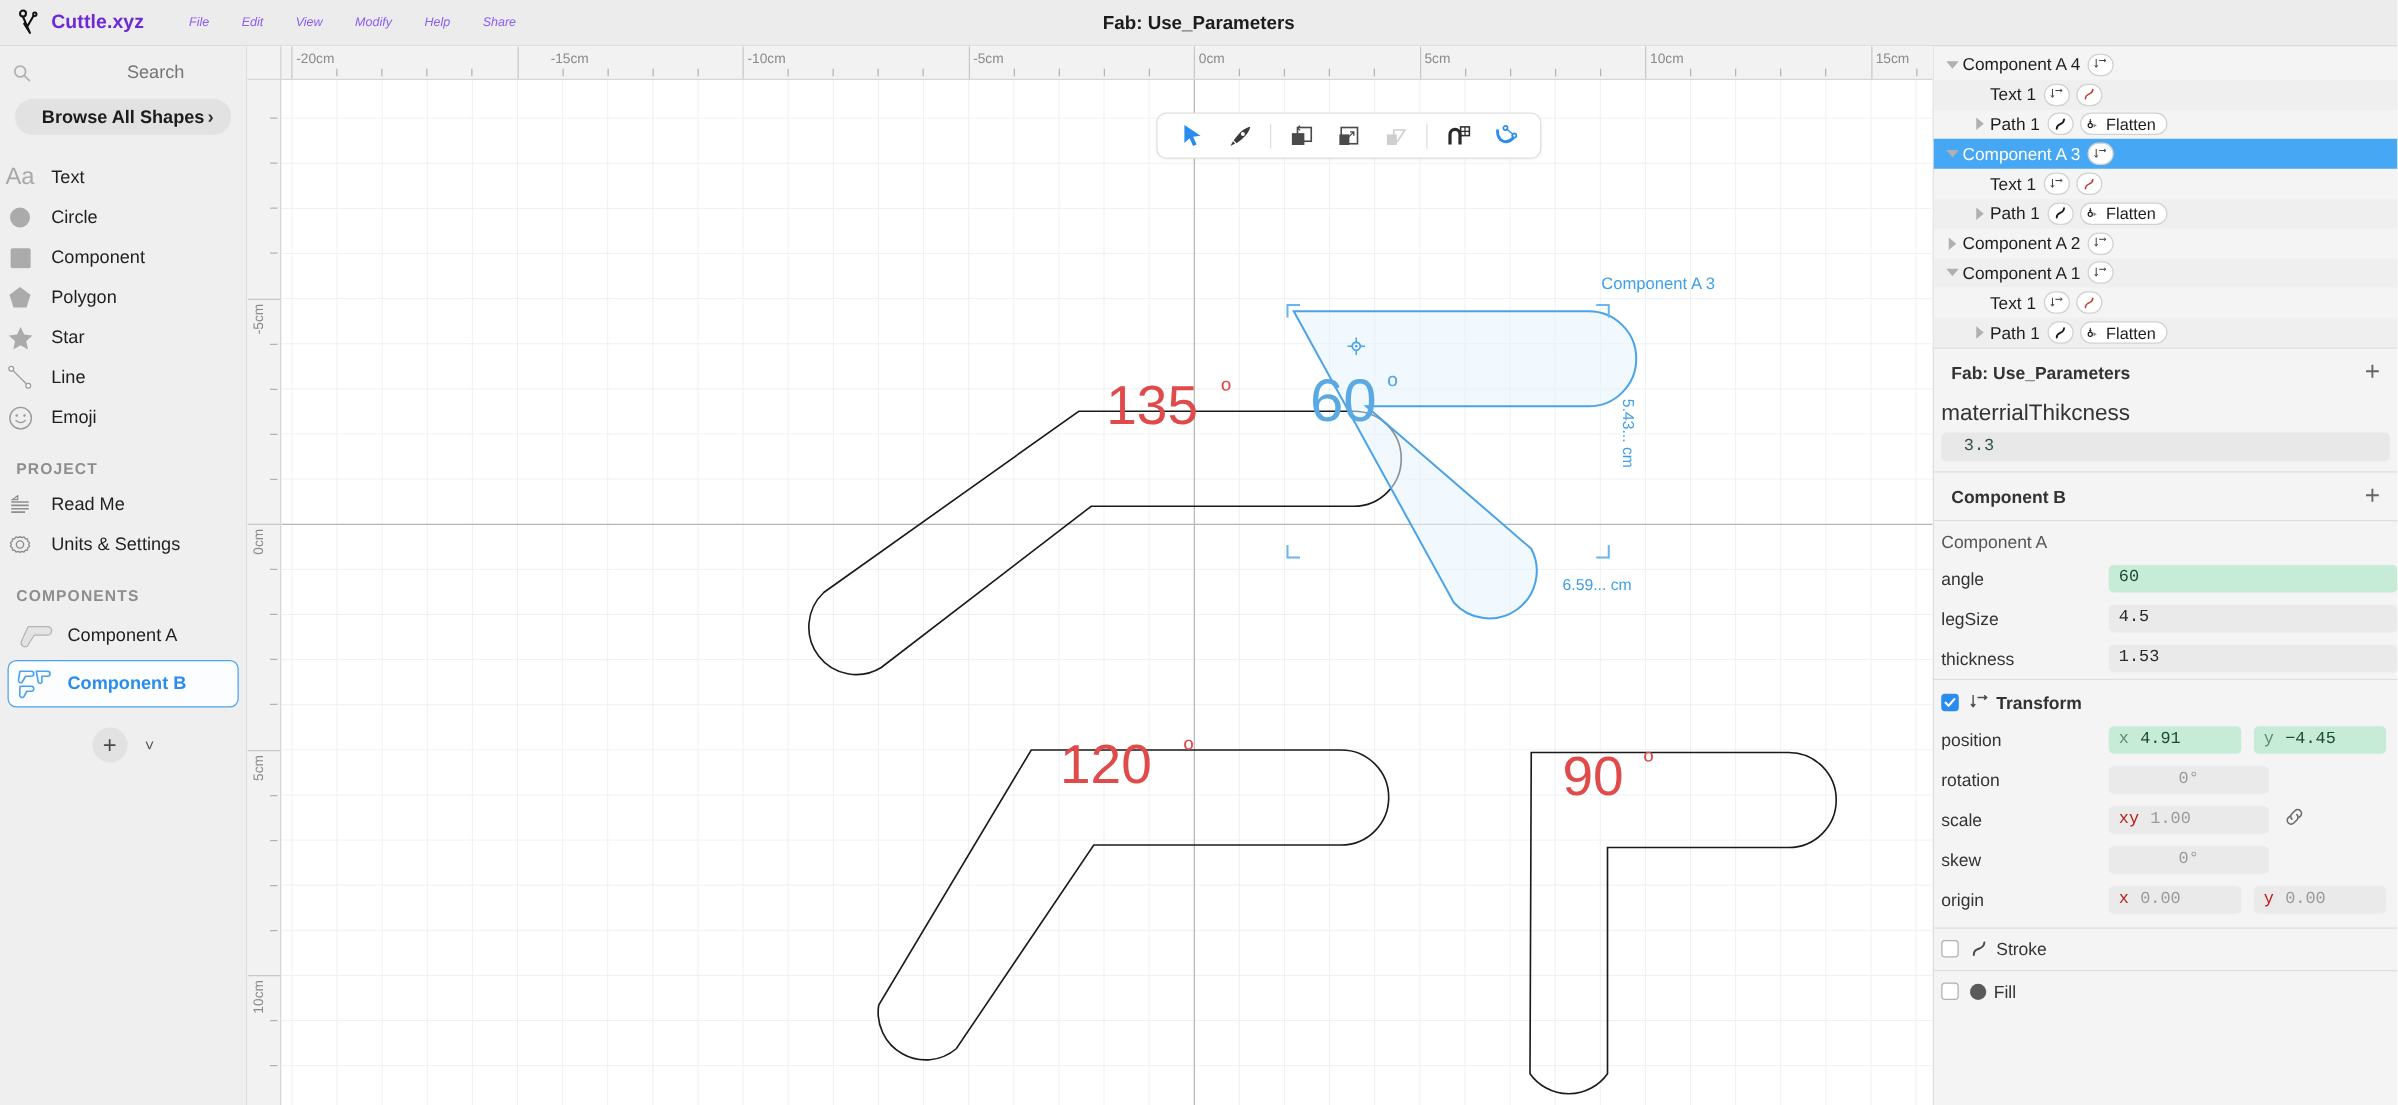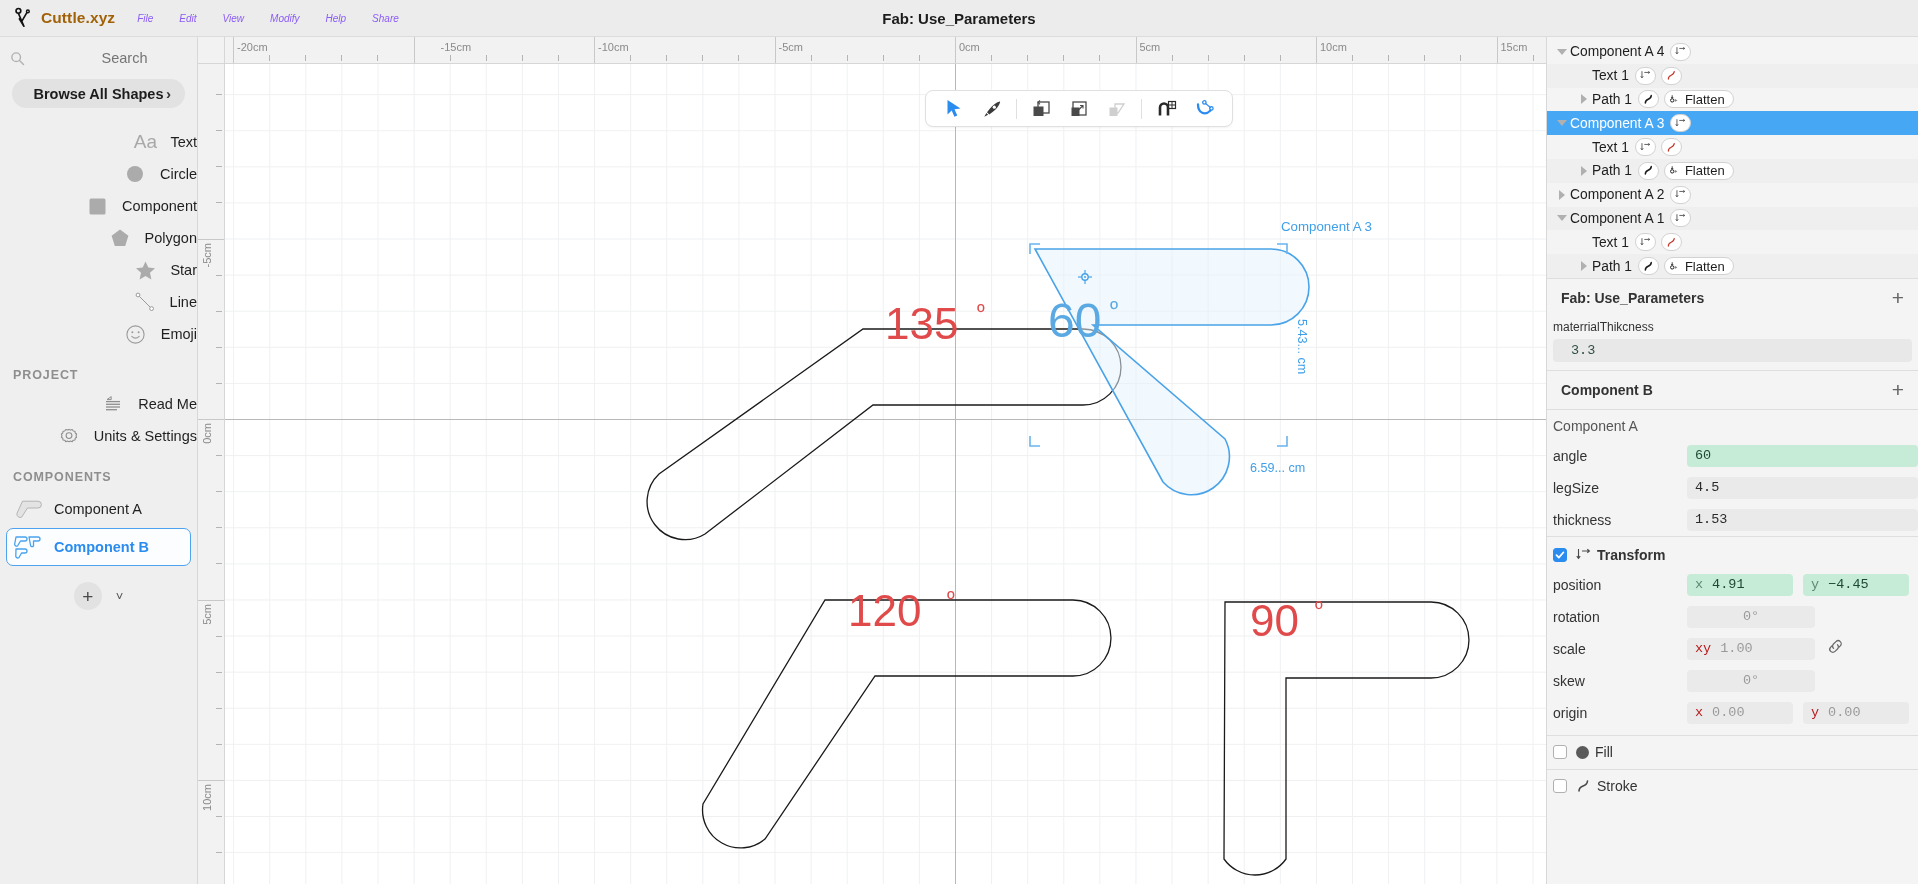--- a/index.html
+++ b/index.html
@@ -15,21 +15,21 @@
   
   .menubar {
     height: 37px; flex: 0 0 37px;
     background: #ececec;
     border-bottom: 1px solid #dcdcdc;
     display: flex; align-items: center;
     position: relative;
     padding-left: 12px;
   }
   .brand-logo { width: 22px; height: 22px; margin-right: 7px; flex: 0 0 22px; }
-  .brand-name { font-size: 15.5px; font-weight: bold; color: #a16207; margin-right: 22px; letter-spacing: .1px;}
+  .brand-name { font-size: 15.5px; font-weight: bold; color: #6d28d9; margin-right: 36px; letter-spacing: .1px;}
   .menu-item { font-size: 10px; color: #8b5cf6; margin-right: 26px; cursor: default; font-style: italic; }
   .doc-title {
     position: absolute; left: 0; right: 0; top: 0; height: 37px;
     display: flex; align-items: center; justify-content: center;
     font-size: 15px; font-weight: bold; color: #1c1c1c;
     pointer-events: none;
   }
 
   
   .body-row { flex: 1 1 auto; display: flex; min-height: 0; }
@@ -57,21 +57,20 @@
     display: flex; align-items:center; justify-content:center;
     font-size: 14.5px; font-weight: bold; color:#1c1c1c;
     cursor: pointer; position: relative;
   }
   .browse-btn .chev { position:absolute; right: 14px; font-size: 15px; font-weight: bold; color:#333; }
 
   .shape-list { padding: 6px 0 0 0; }
   .shape-row {
     display:flex; align-items:center; height: 32px; padding-left: 4px;
     cursor: pointer;
-    justify-content: flex-end;
   }
   .shape-ico { width: 24px; height: 24px; flex: 0 0 24px; margin-right: 13px; display:flex; align-items:center; justify-content:center; }
   .shape-label { font-size: 14.5px; color: #1f1f1f; }
 
   .sec-head {
     font-size: 12.5px; font-weight: bold; color: #8e8e8e;
     letter-spacing: .9px; padding: 18px 0 6px 13px;
   }
   .comp-row {
     display:flex; align-items:center; height: 38px; margin: 0 6px;
@@ -163,21 +162,21 @@
   }
   .pill.wide { padding: 0 8px 0 4px; gap:4px; font-size:13px; color:#1d1d1d; }
   .pill svg { display:block; }
 
   .panel-sec { border-top:1px solid #dedede; }
   .panel-hdr {
     display:flex; align-items:center; justify-content:space-between;
     padding: 11px 14px 11px 6px; font-size: 14px; font-weight:bold; color:#333;
   }
   .plus { font-size: 21px; color:#666; cursor:pointer; line-height:.7; font-weight:400; }
-  .param-name { font-size:12px; color:#333; padding: 3px 0 5px 6px; }
+  .param-name { font-size:18px; color:#333; padding: 3px 0 5px 6px; }
   .param-val {
     margin: 0 6px 8px 6px; height: 23px; border-radius: 4px; background:#e8e8e8;
     display:flex; align-items:center; padding-left:18px;
     font-family:"Liberation Mono", monospace; font-size:13.5px; color:#2f4f45;
   }
   .sub-name { font-size:14px; color:#555; padding: 8px 0 6px 6px; }
   .prow { display:flex; align-items:center; height:32px; padding-left:6px; }
   .plabel { width: 134px; flex:0 0 134px; font-size:14px; color:#333; }
   .pfield {
     flex: 1 1 auto; height:22px; border-radius:4px; background:#eaeaea;
@@ -796,27 +795,27 @@
           </div>
           <div class="pfield pf-half" style="margin-right:0;color:#9a9a9a;">
             <span class="ax">y</span>
             <span>0.00</span>
           </div>
         </div>
       </div>
 
       <div class="cbrow">
         <span class="cbox"></span>
-        <span class="dot-fill"></span>
-        <span class="cblabel">Fill</span>
-      </div>
-
-      <div class="cbrow">
-        <span class="cbox"></span>
         <svg width="15" height="14" viewBox="0 0 15 14">
           <path d="M3 12 C3 5 11 9 11.5 2" fill="none" stroke="#4a4a4a" stroke-width="1.6" stroke-linecap="round"></path>
         </svg>
         <span class="cblabel">Stroke</span>
       </div>
+
+      <div class="cbrow">
+        <span class="cbox"></span>
+        <span class="dot-fill"></span>
+        <span class="cblabel">Fill</span>
+      </div>
     </div>
 
   </div>
 </div>
 
 </body></html>

